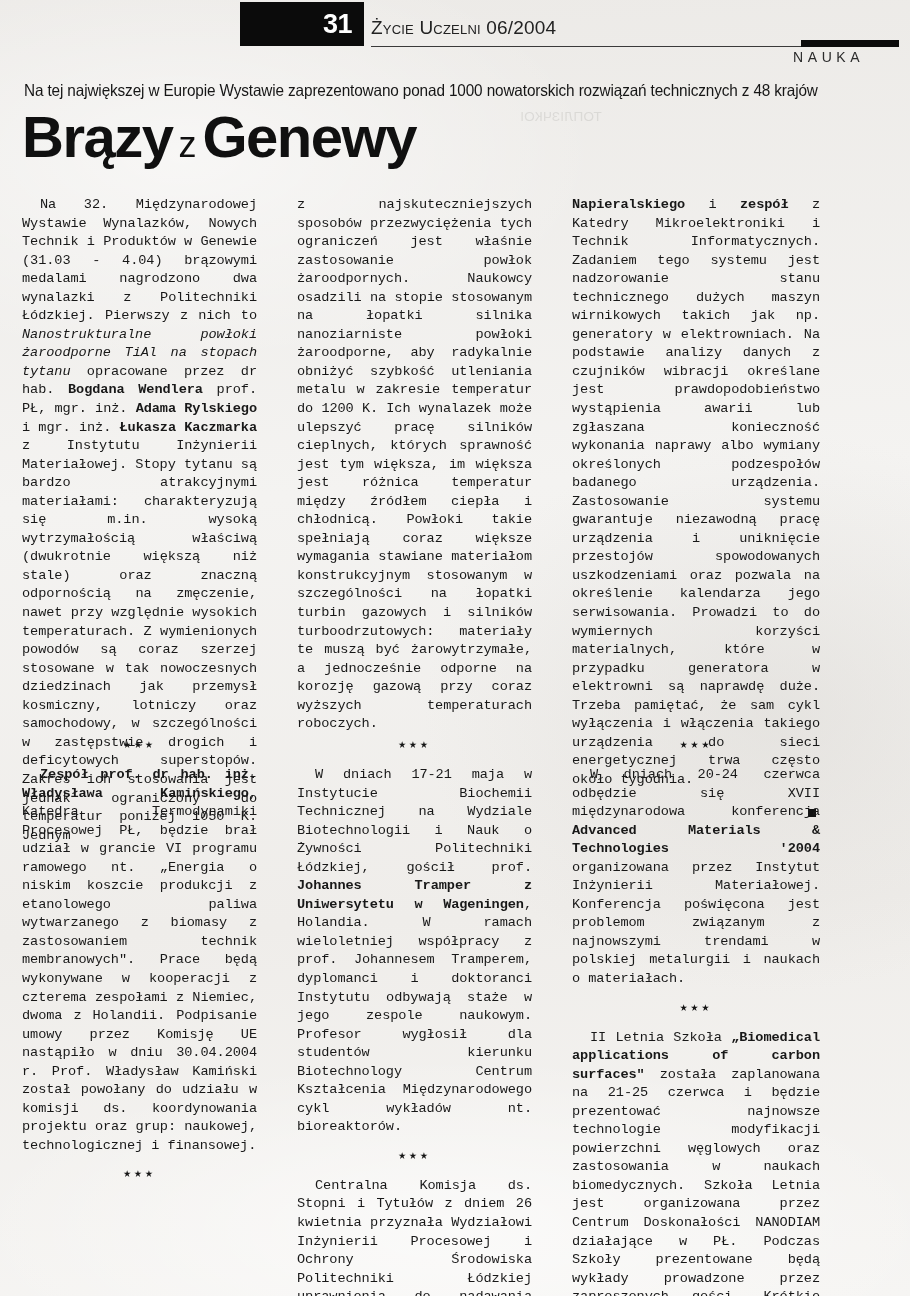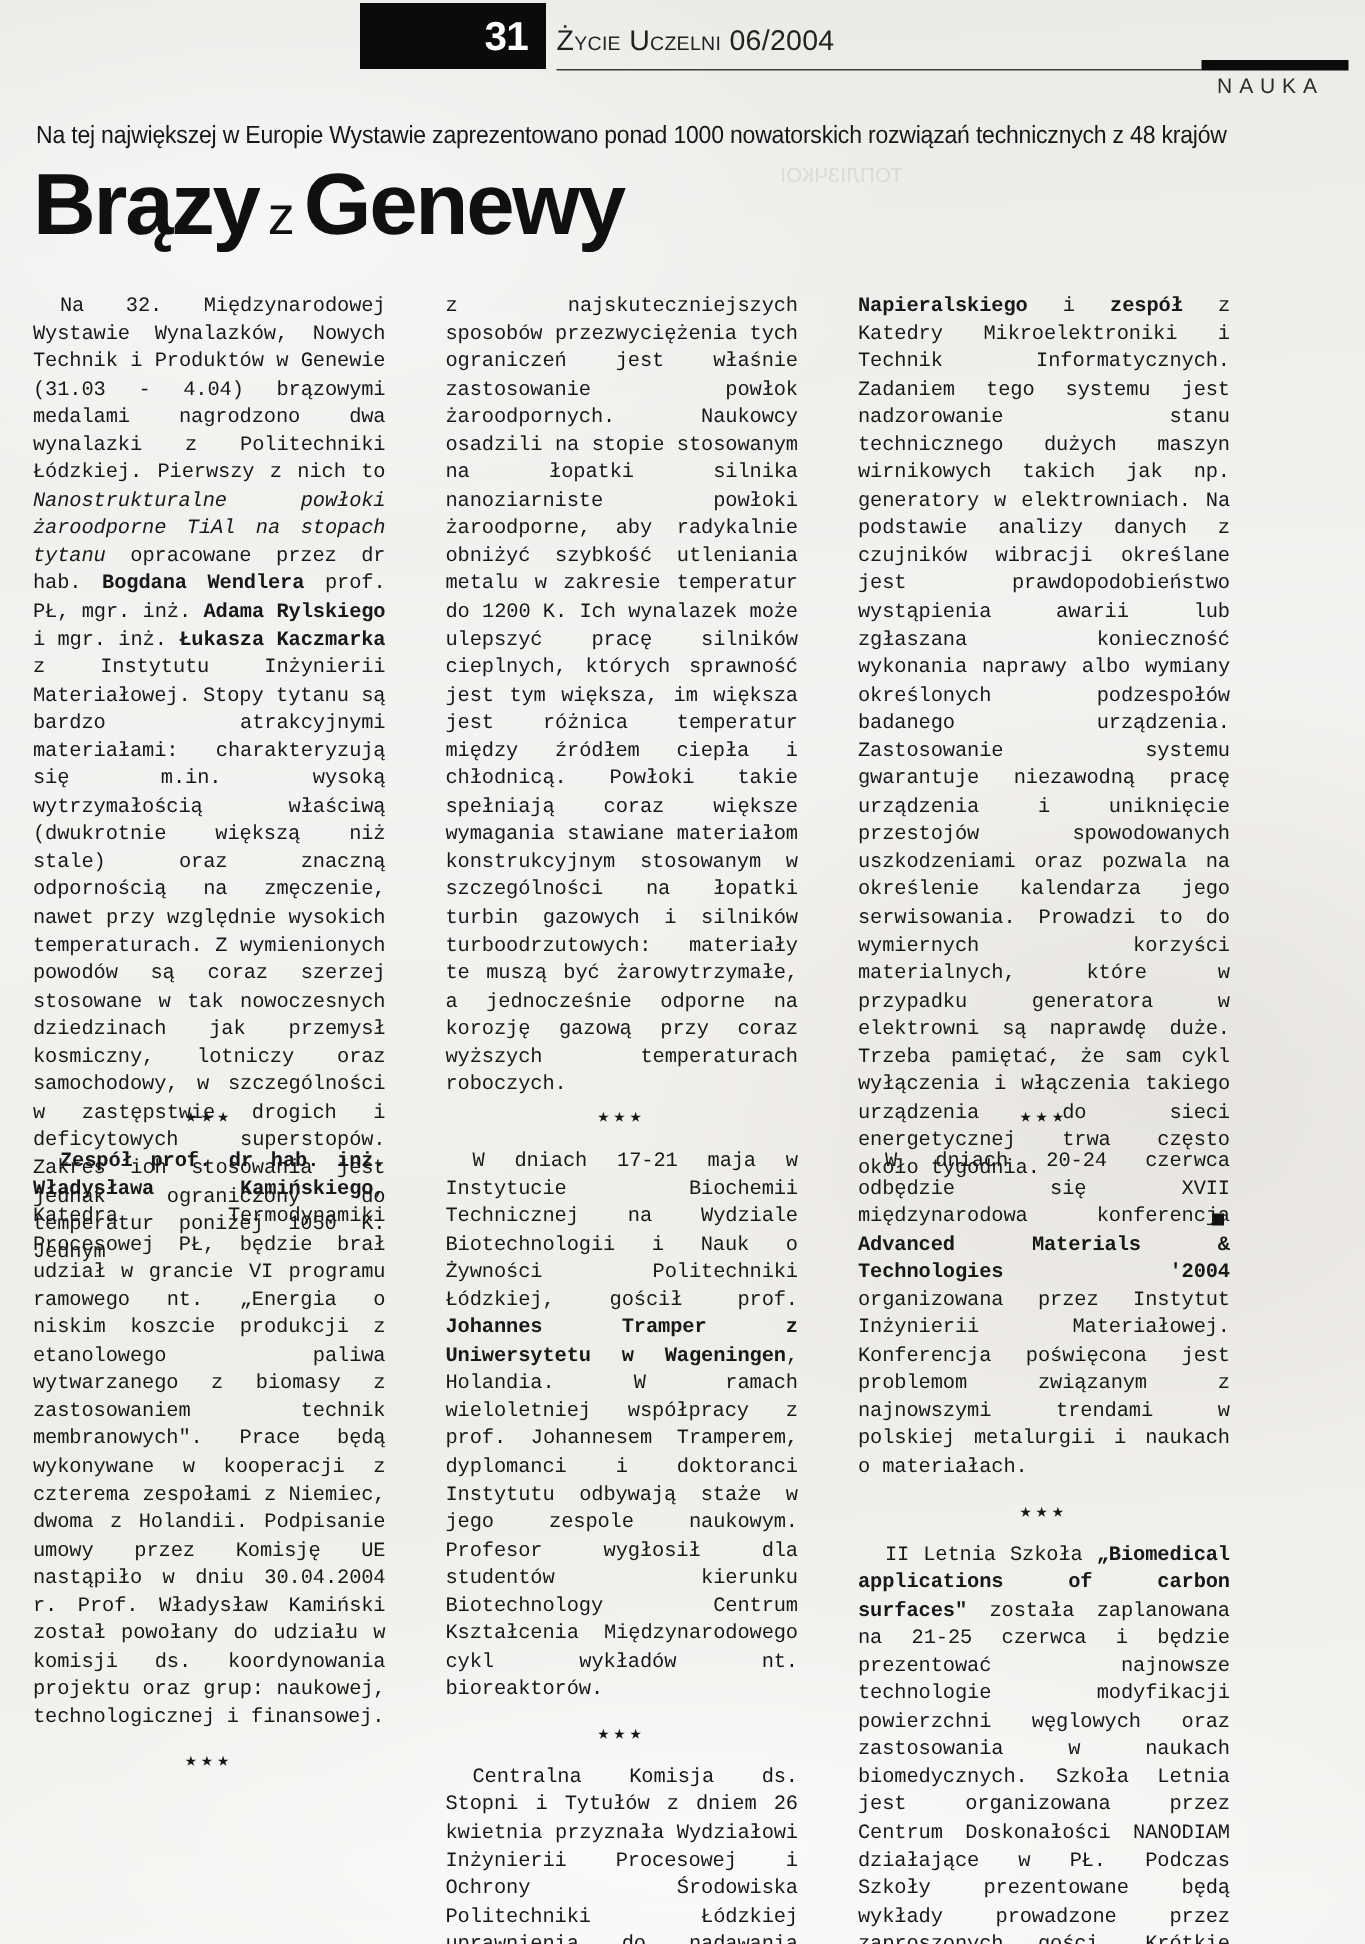--- a/index.html
+++ b/index.html
@@ -79,21 +79,20 @@
     width: 98px; height: 7px;
     background: #0b0b0b;
   }
   .section-tag {
     position: absolute;
     left: 793px; top: 49px;
     width: 108px;
     font-size: 14px;
     letter-spacing: 4.6px;
     color: #2b2b2b;
-    text-align: center;
   }
 
   
   .lead-line {
     position: absolute;
     left: 24px; top: 80px;
     width: 862px;
     font-size: 16.5px;
     line-height: 20px;
     letter-spacing: -0.15px;

